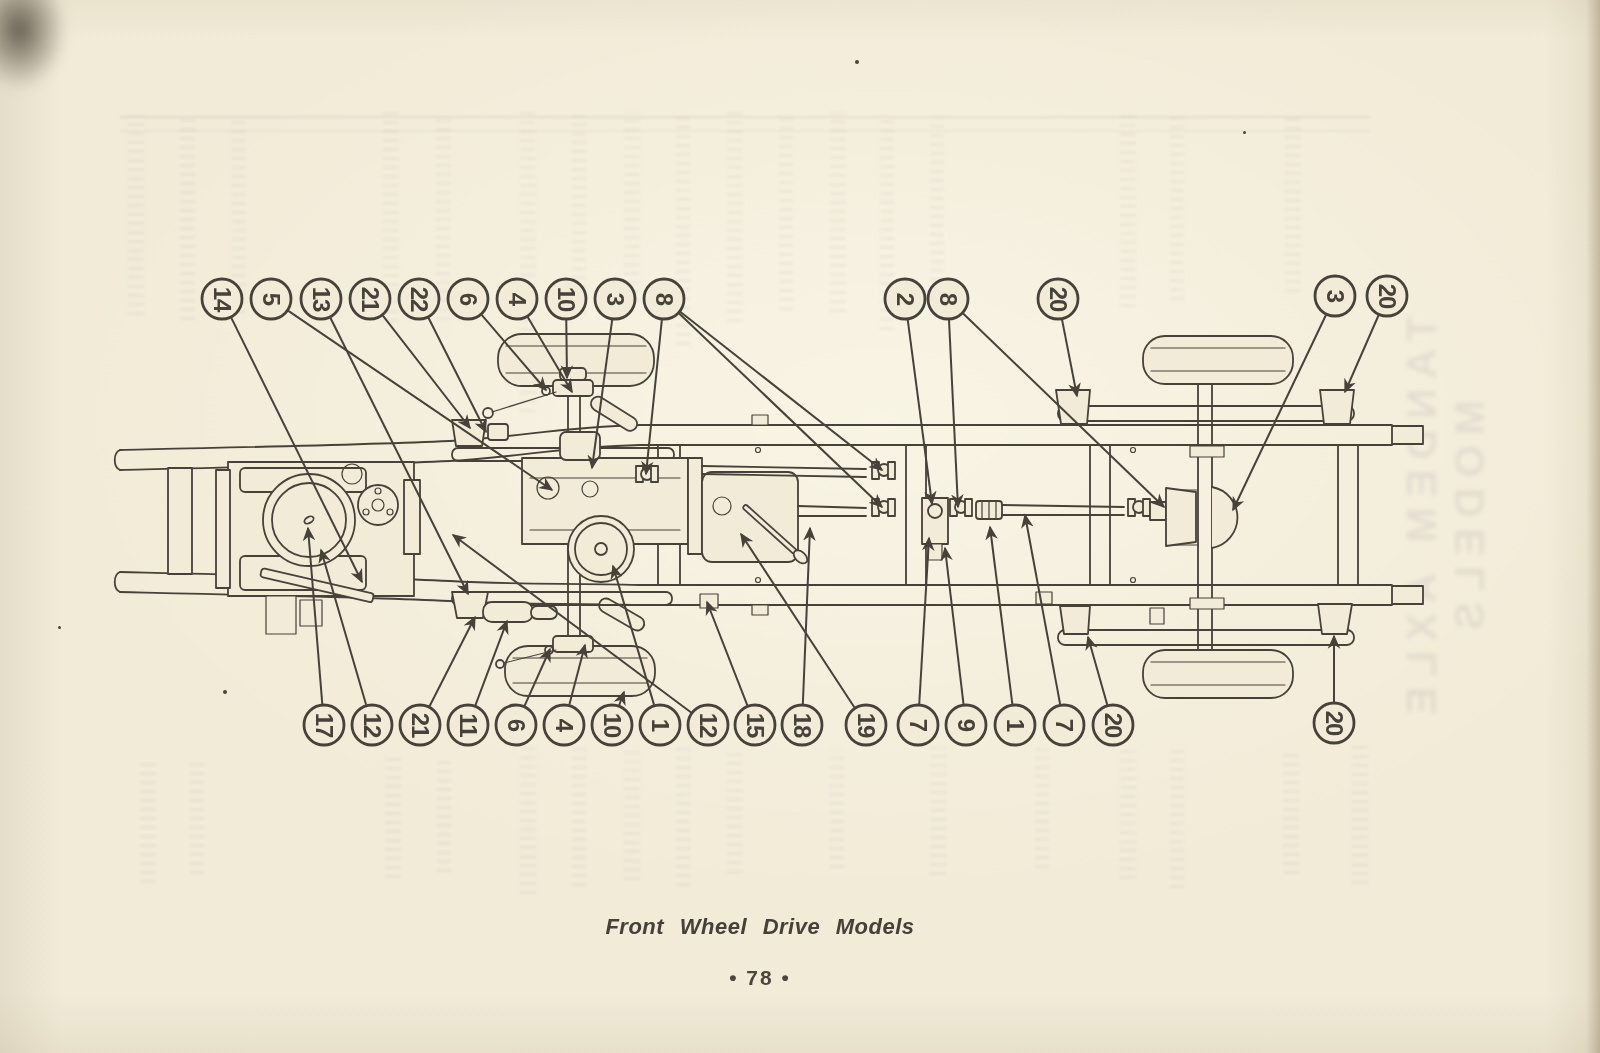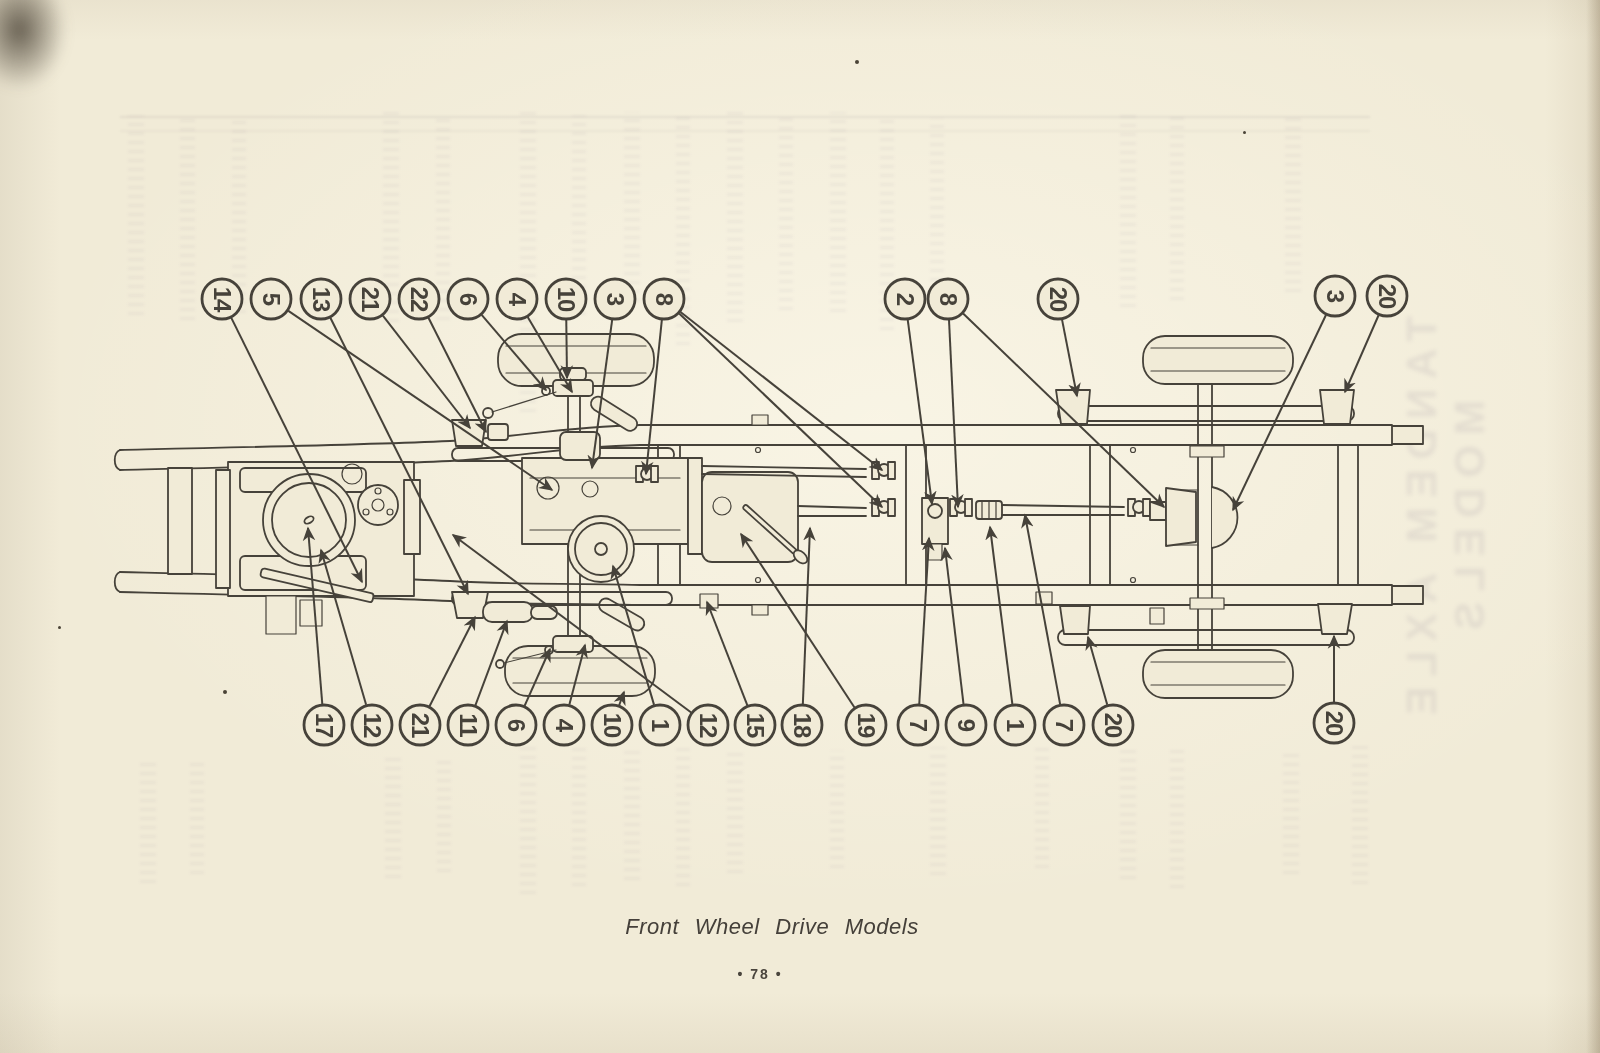--- a/index.html
+++ b/index.html
@@ -25,25 +25,25 @@
     pointer-events:none;}
   .speck{position:absolute;border-radius:50%;background:#4a4336;pointer-events:none;}
   
   .bleed{position:absolute;pointer-events:none;filter:blur(1.4px);opacity:.55;
     background:repeating-linear-gradient(0deg, rgba(125,112,135,.13) 0 3px, rgba(125,112,135,0) 3px 9px);}
   .bleed-rule{position:absolute;height:2px;background:rgba(125,112,135,.12);filter:blur(1px);pointer-events:none;}
   .bleed-title{position:absolute;left:1398px;top:305px;height:430px;width:62px;
     writing-mode:vertical-rl;text-align:center;
     font-weight:bold;font-size:42px;letter-spacing:10px;color:#7a6d86;
     opacity:.12;filter:blur(2px);transform:scaleX(-1);pointer-events:none;}
-  .caption{position:absolute;left:12px;top:914px;width:1520px;text-align:center;
-    font-weight:normal;font-style:italic;font-size:22px;letter-spacing:.5px;word-spacing:9px;
+  .caption{position:absolute;left:0;top:914px;width:1520px;text-align:center;
+    font-weight:bold;font-style:italic;font-size:22px;letter-spacing:.5px;word-spacing:9px;
     color:#45403a;}
   .pageno{position:absolute;left:0;top:966px;width:1520px;text-align:center;
-    font-weight:bold;font-size:14px;letter-spacing:2px;color:#4a453d;}
+    font-weight:bold;font-size:21px;letter-spacing:2px;color:#4a453d;}
   svg{position:absolute;left:0;top:0;}
   .ln{stroke:#46423a;stroke-width:1.8;fill:none;stroke-linejoin:round;stroke-linecap:round;}
   .thin{stroke-width:1.2;}
   .fillpaper{fill:#f1ebd7;}
 </style>
 </head>
 <body>
 
 <div class="paper-shade"></div>
 

